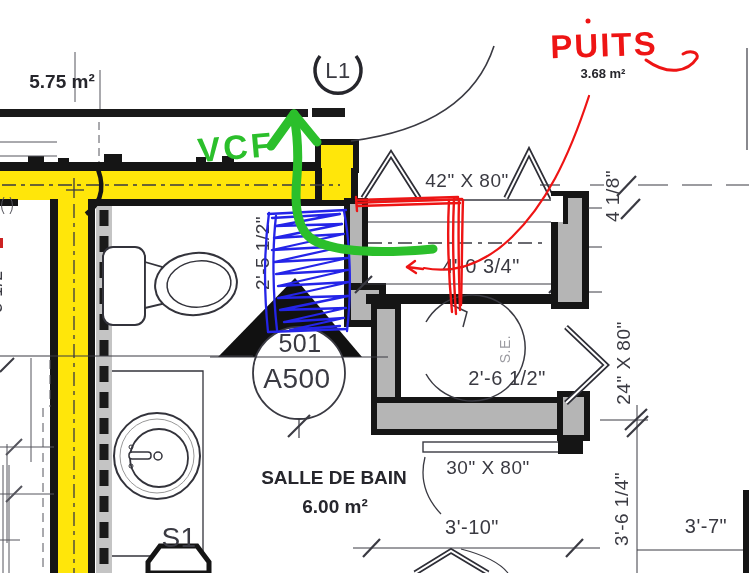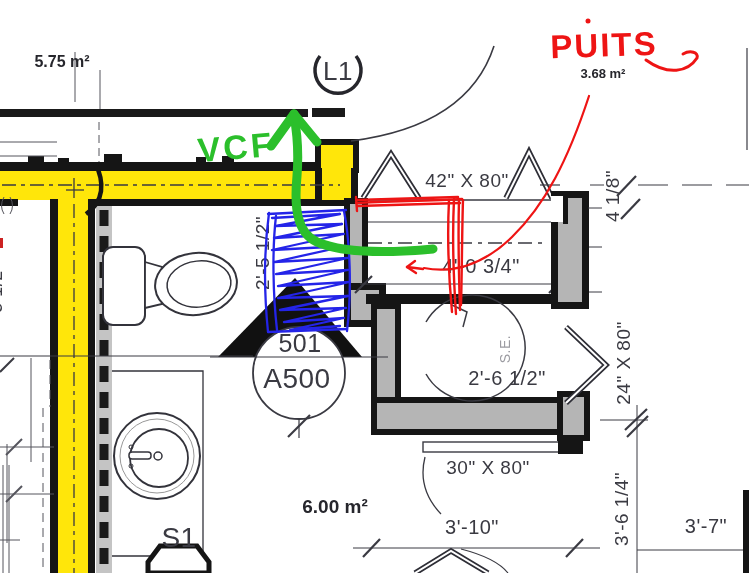--- a/index.html
+++ b/index.html
@@ -201,33 +201,34 @@
       <line x1="6" y1="502" x2="22" y2="486" stroke-width="2"></line>
       <line x1="0" y1="540" x2="20" y2="540" stroke-width="1"></line>
       <line x1="43" y1="408" x2="43" y2="573" stroke-width="1" stroke-dasharray="9 6"></line>
       <line x1="50" y1="360" x2="50" y2="407" stroke-width="1" stroke-dasharray="9 6"></line>
       <line x1="31" y1="358" x2="31" y2="462" stroke-width="1"></line>
       <line x1="3" y1="465" x2="3" y2="573" stroke-width="1"></line>
       <line x1="9" y1="465" x2="9" y2="573" stroke-width="1"></line>
     </g>
   </svg>
 
-  <span class="lbl b" style="left:62px;top:62px;font-size:16px">5.75 m²</span>
-  <span class="lbl" style="left:338px;top:71px;font-size:26px">L1</span>
+  <span class="lbl b" style="left:62px;top:81px;font-size:19px">5.75 m²</span>
+  <span class="lbl" style="left:338px;top:71px;font-size:22px">L1</span>
   <span class="lbl b" style="left:603px;top:73px;font-size:13px">3.68 m²</span>
   <span class="lbl" style="left:467px;top:180px;font-size:19px">42" X 80"</span>
   <span class="lbl rot" style="left:612px;top:196px;font-size:19px">4 1/8"</span>
   <span class="lbl rot" style="left:262px;top:253px;font-size:19px">2'-5 1/2"</span>
   <span class="lbl" style="left:481px;top:266px;font-size:20px">4'-0 3/4"</span>
   <span class="lbl" style="left:300px;top:343px;font-size:25px">501</span>
   <span class="lbl" style="left:297px;top:379px;font-size:28px">A500</span>
   <span class="lbl rot gray" style="left:505px;top:349px;font-size:14px">S.E.</span>
   <span class="lbl" style="left:507px;top:378px;font-size:20px">2'-6 1/2"</span>
   <span class="lbl rot" style="left:623px;top:363px;font-size:19px">24" X 80"</span>
   <span class="lbl" style="left:488px;top:467px;font-size:19px">30" X 80"</span>
+  <span class="lbl b" style="left:334px;top:477px;font-size:19px">SALLE DE BAIN</span>
   <span class="lbl b" style="left:335px;top:506px;font-size:19px">6.00 m²</span>
   <span class="lbl" style="left:472px;top:527px;font-size:20px">3'-10"</span>
   <span class="lbl" style="left:706px;top:526px;font-size:20px">3'-7"</span>
   <span class="lbl rot" style="left:621px;top:509px;font-size:19px">3'-6 1/4"</span>
   <span class="lbl" style="left:179px;top:538px;font-size:28px">S1</span>
   <span class="lbl rot" style="left:-4px;top:288px;font-size:18px">5 1/2"</span>
 
   <span class="lbl hand-green" style="left:236px;top:147px;font-size:34px">VCF</span>
   <span class="lbl hand-red" style="left:604px;top:45px;font-size:33px">PUITS</span>
 

